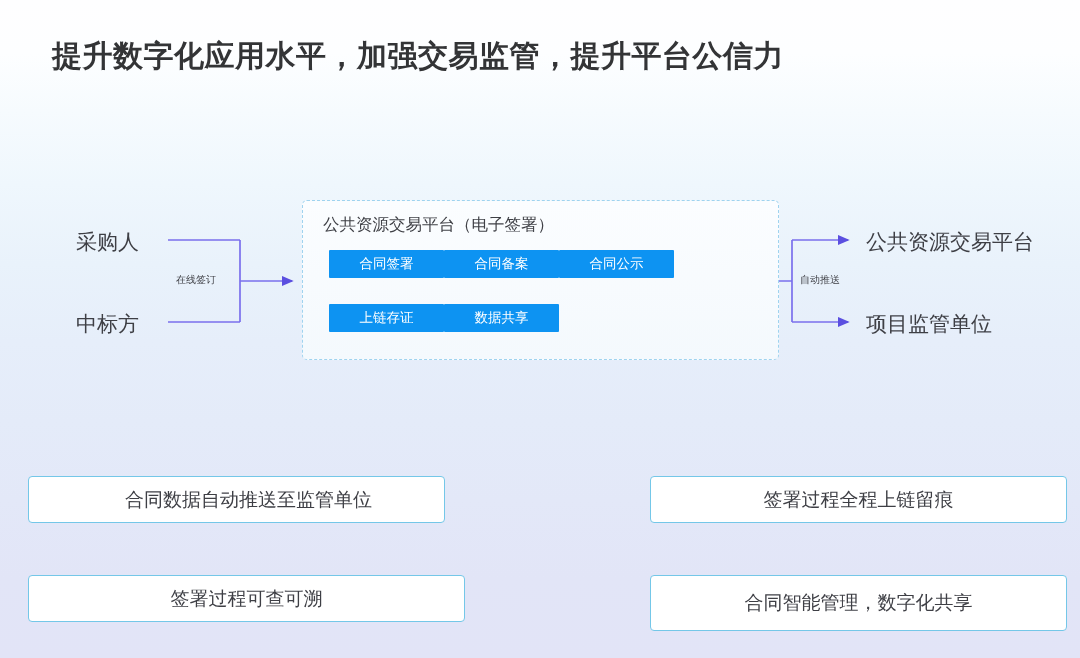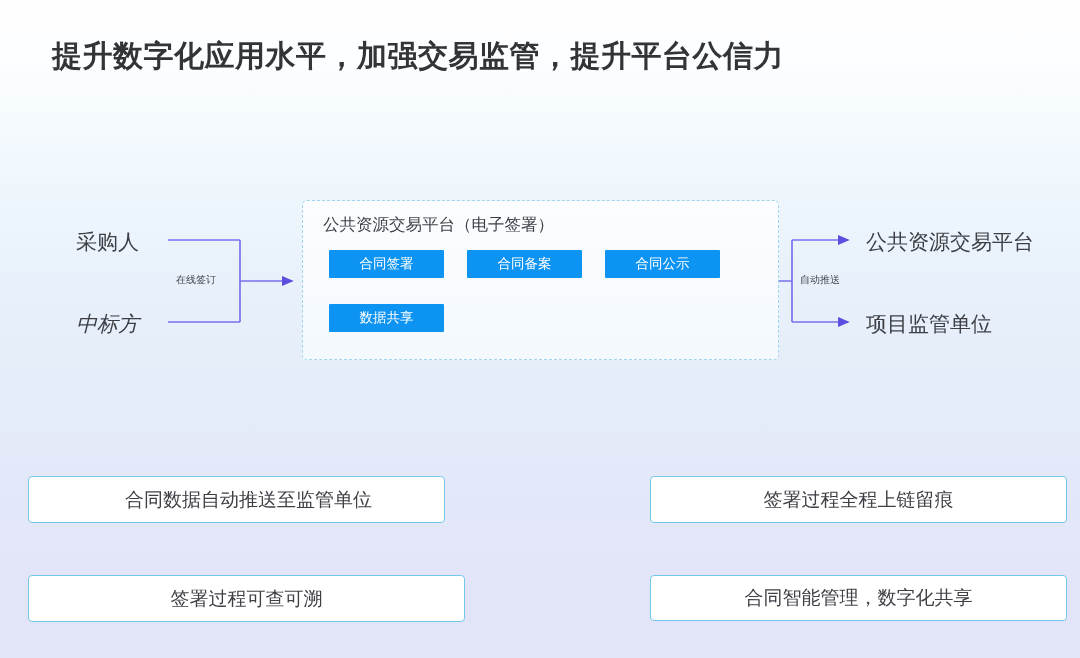--- a/index.html
+++ b/index.html
@@ -85,21 +85,20 @@
     white-space: nowrap;
   }
   .chip-grid {
     position: absolute;
     left: 26px;
     top: 49px;
     width: 392px;
   }
   .chip-row {
     display: flex;
-    gap: 23px;
     margin-bottom: 26px;
   }
   .chip {
     width: 115px;
     height: 28px;
     background: #0d93f2;
     color: #ffffff;
     font-size: 13.5px;
     display: flex;
     align-items: center;
@@ -119,21 +118,21 @@
     align-items: center;
     justify-content: center;
     font-size: 19px;
     color: #3e3f45;
     box-sizing: border-box;
     white-space: nowrap;
   }
   #feature-0 { left: 28px;  top: 476px; width: 417px; height: 47px; padding-left: 24px; }
   #feature-1 { left: 650px; top: 476px; width: 417px; height: 47px; }
   #feature-2 { left: 28px;  top: 575px; width: 437px; height: 47px; }
-  #feature-3 { left: 650px; top: 575px; width: 417px; height: 46px; }
+  #feature-3 { left: 650px; top: 575px; width: 417px; height: 56px; }
 </style>
 </head>
 <body>
 
 <div id="slide">
 
   <div id="slide-title">提升数字化应用水平，加强交易监管，提升平台公信力</div>
 
   <svg id="connector-svg" viewBox="0 0 1080 658" xmlns="http://www.w3.org/2000/svg">
     <defs>
@@ -151,32 +150,33 @@
 
     <g stroke="#7a6fec" stroke-width="1.7" fill="none">
       <path d="M739,281 L792,281"></path>
       <path d="M792,240 L792,322"></path>
       <path d="M792,240 L848,240" marker-end="url(#arrow-purple)"></path>
       <path d="M792,322 L848,322" marker-end="url(#arrow-purple)"></path>
     </g>
   </svg>
 
   <div class="flow-label" style="left:76px; top:228px;">采购人</div>
-  <div class="flow-label" style="left:76px; top:310px;font-style:italic;">中标方</div>
+  <div class="flow-label" style="left:76px; top:310px;">中标方</div>
   <div class="edge-label" style="left:176px; top:273px;">在线签订</div>
 
   <div id="platform-box">
     <div id="platform-title">公共资源交易平台（电子签署）</div>
     <div class="chip-grid">
       <div class="chip-row">
         <div class="chip">合同签署</div>
         <div class="chip">合同备案</div>
         <div class="chip">合同公示</div>
       </div>
       <div class="chip-row">
+        <div class="chip">上链存证</div>
         <div class="chip">数据共享</div>
       </div>
     </div>
   </div>
 
   <div class="edge-label" style="left:800px; top:273px;">自动推送</div>
   <div class="flow-label" style="left:866px; top:228px;">公共资源交易平台</div>
   <div class="flow-label" style="left:866px; top:310px;">项目监管单位</div>
 
   <div class="feature-box" id="feature-0">合同数据自动推送至监管单位</div>

